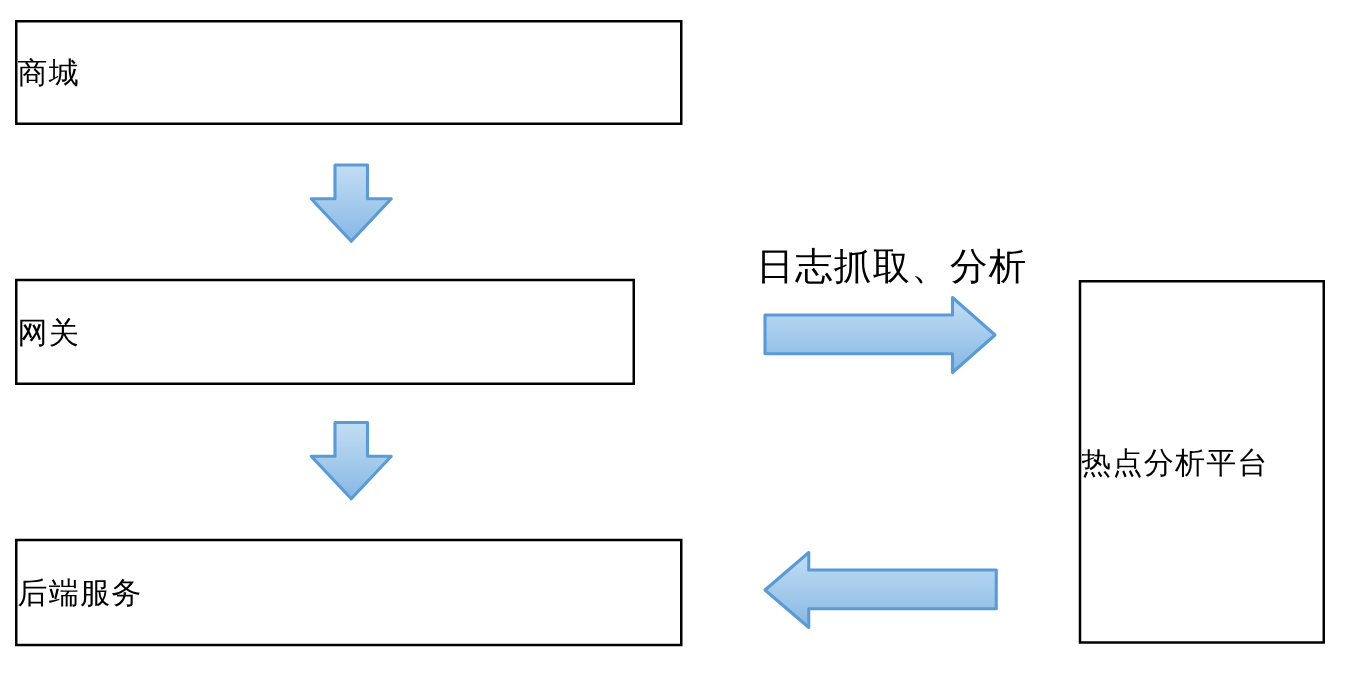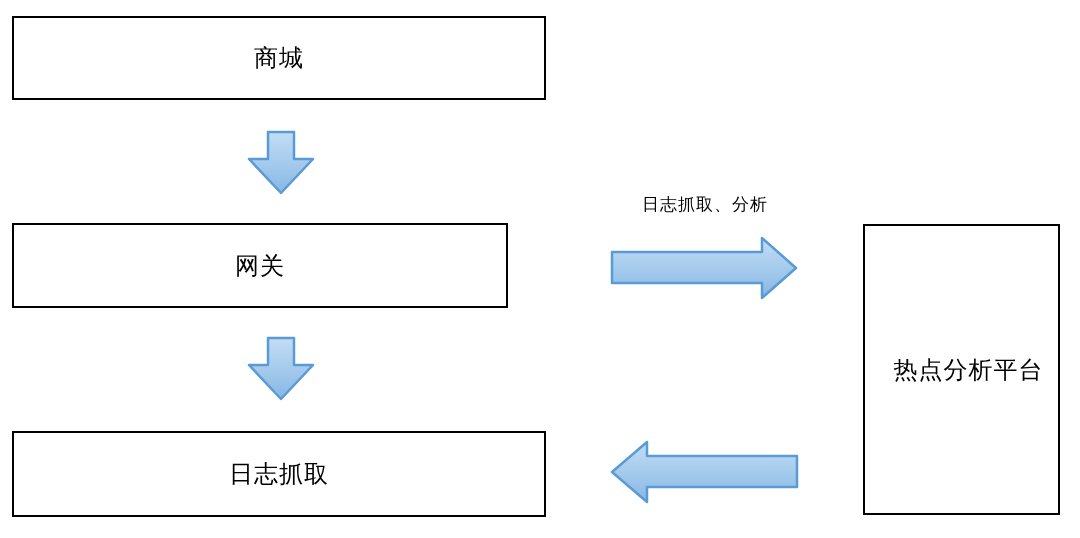--- a/index.html
+++ b/index.html
@@ -22,39 +22,38 @@
     height: 538px;
     background: var(--background);
     overflow: hidden;
   }
   .node-box {
     position: absolute;
     border: 2px solid var(--box-border);
     background: var(--background);
     display: flex;
     align-items: center;
-    justify-content: center;
     font-size: 24px;
     color: var(--text-color);
     letter-spacing: 1px;
   }
   .box-mall    { left: 12px;  top: 16px;  width: 534px; height: 84px; }
   .box-gateway { left: 12px;  top: 223px; width: 496px; height: 85px; }
   .box-backend { left: 12px;  top: 431px; width: 534px; height: 86px; }
-  .box-platform{ left: 863px; top: 224px; width: 197px; height: 291px; padding-left: 14px; }
+  .box-platform{ left: 863px; top: 224px; width: 197px; height: 291px; }
   .edge-arrow { position: absolute; }
   .arrow-shape {
     stroke: var(--arrow-stroke);
     stroke-width: 2.5;
     stroke-linejoin: round;
     fill: url(#arrowGradV);
   }
   .edge-label {
     position: absolute;
-    font-size: 17px;
+    font-size: 30px;
     color: var(--text-color);
     text-align: center;
     white-space: nowrap;
     letter-spacing: 1px;
   }
   .label-log     { left: 605px; top: 193px; width: 200px; }
   .label-hotspot { left: 603px; top: 400px; width: 200px; }
   .svg-defs { position: absolute; width: 0; height: 0; }
 </style>
 </head>
@@ -74,21 +73,21 @@
 
   <div class="node-box box-mall">
     <span>商城</span>
   </div>
 
   <div class="node-box box-gateway">
     <span>网关</span>
   </div>
 
   <div class="node-box box-backend">
-    <span>日志抓取</span>
+    <span>后端服务</span>
   </div>
 
   <div class="node-box box-platform">
     <span>热点分析平台</span>
   </div>
 
   <svg class="edge-arrow" style="left:246px; top:130px;" width="70" height="66" viewBox="0 0 70 66">
     <polygon class="arrow-shape" points="22,2 48,2 48,29 67,29 35,63 3,29 22,29"></polygon>
   </svg>
 

